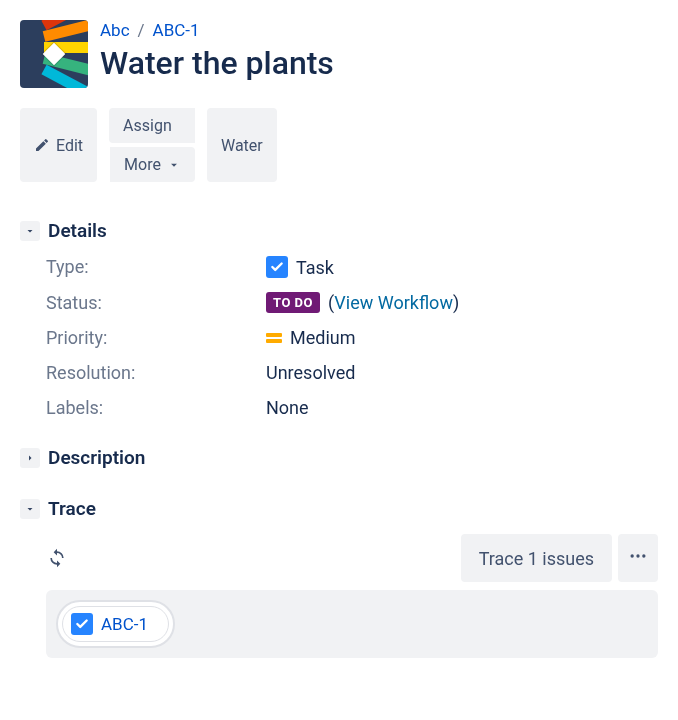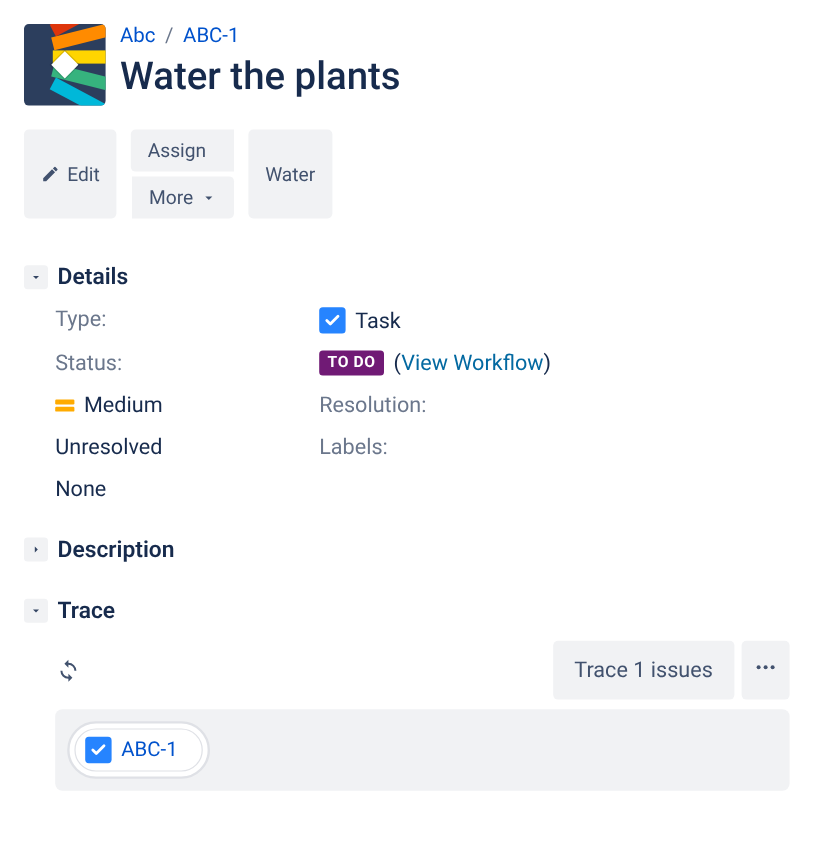--- a/index.html
+++ b/index.html
@@ -154,20 +154,21 @@
       </span>
       <span>Task</span>
     </div>
 
     <div class="lbl">Status:</div>
     <div class="val">
       <span class="lozenge">TO DO</span>
       <span>(<a href="#" class="link">View Workflow</a>)</span>
     </div>
 
+    <div class="lbl">Priority:</div>
     <div class="val">
       <span class="priority-icon">
           <span></span>
           <span></span>
         </span>
       <span>Medium</span>
     </div>
 
     <div class="lbl">Resolution:</div>
     <div class="val">

